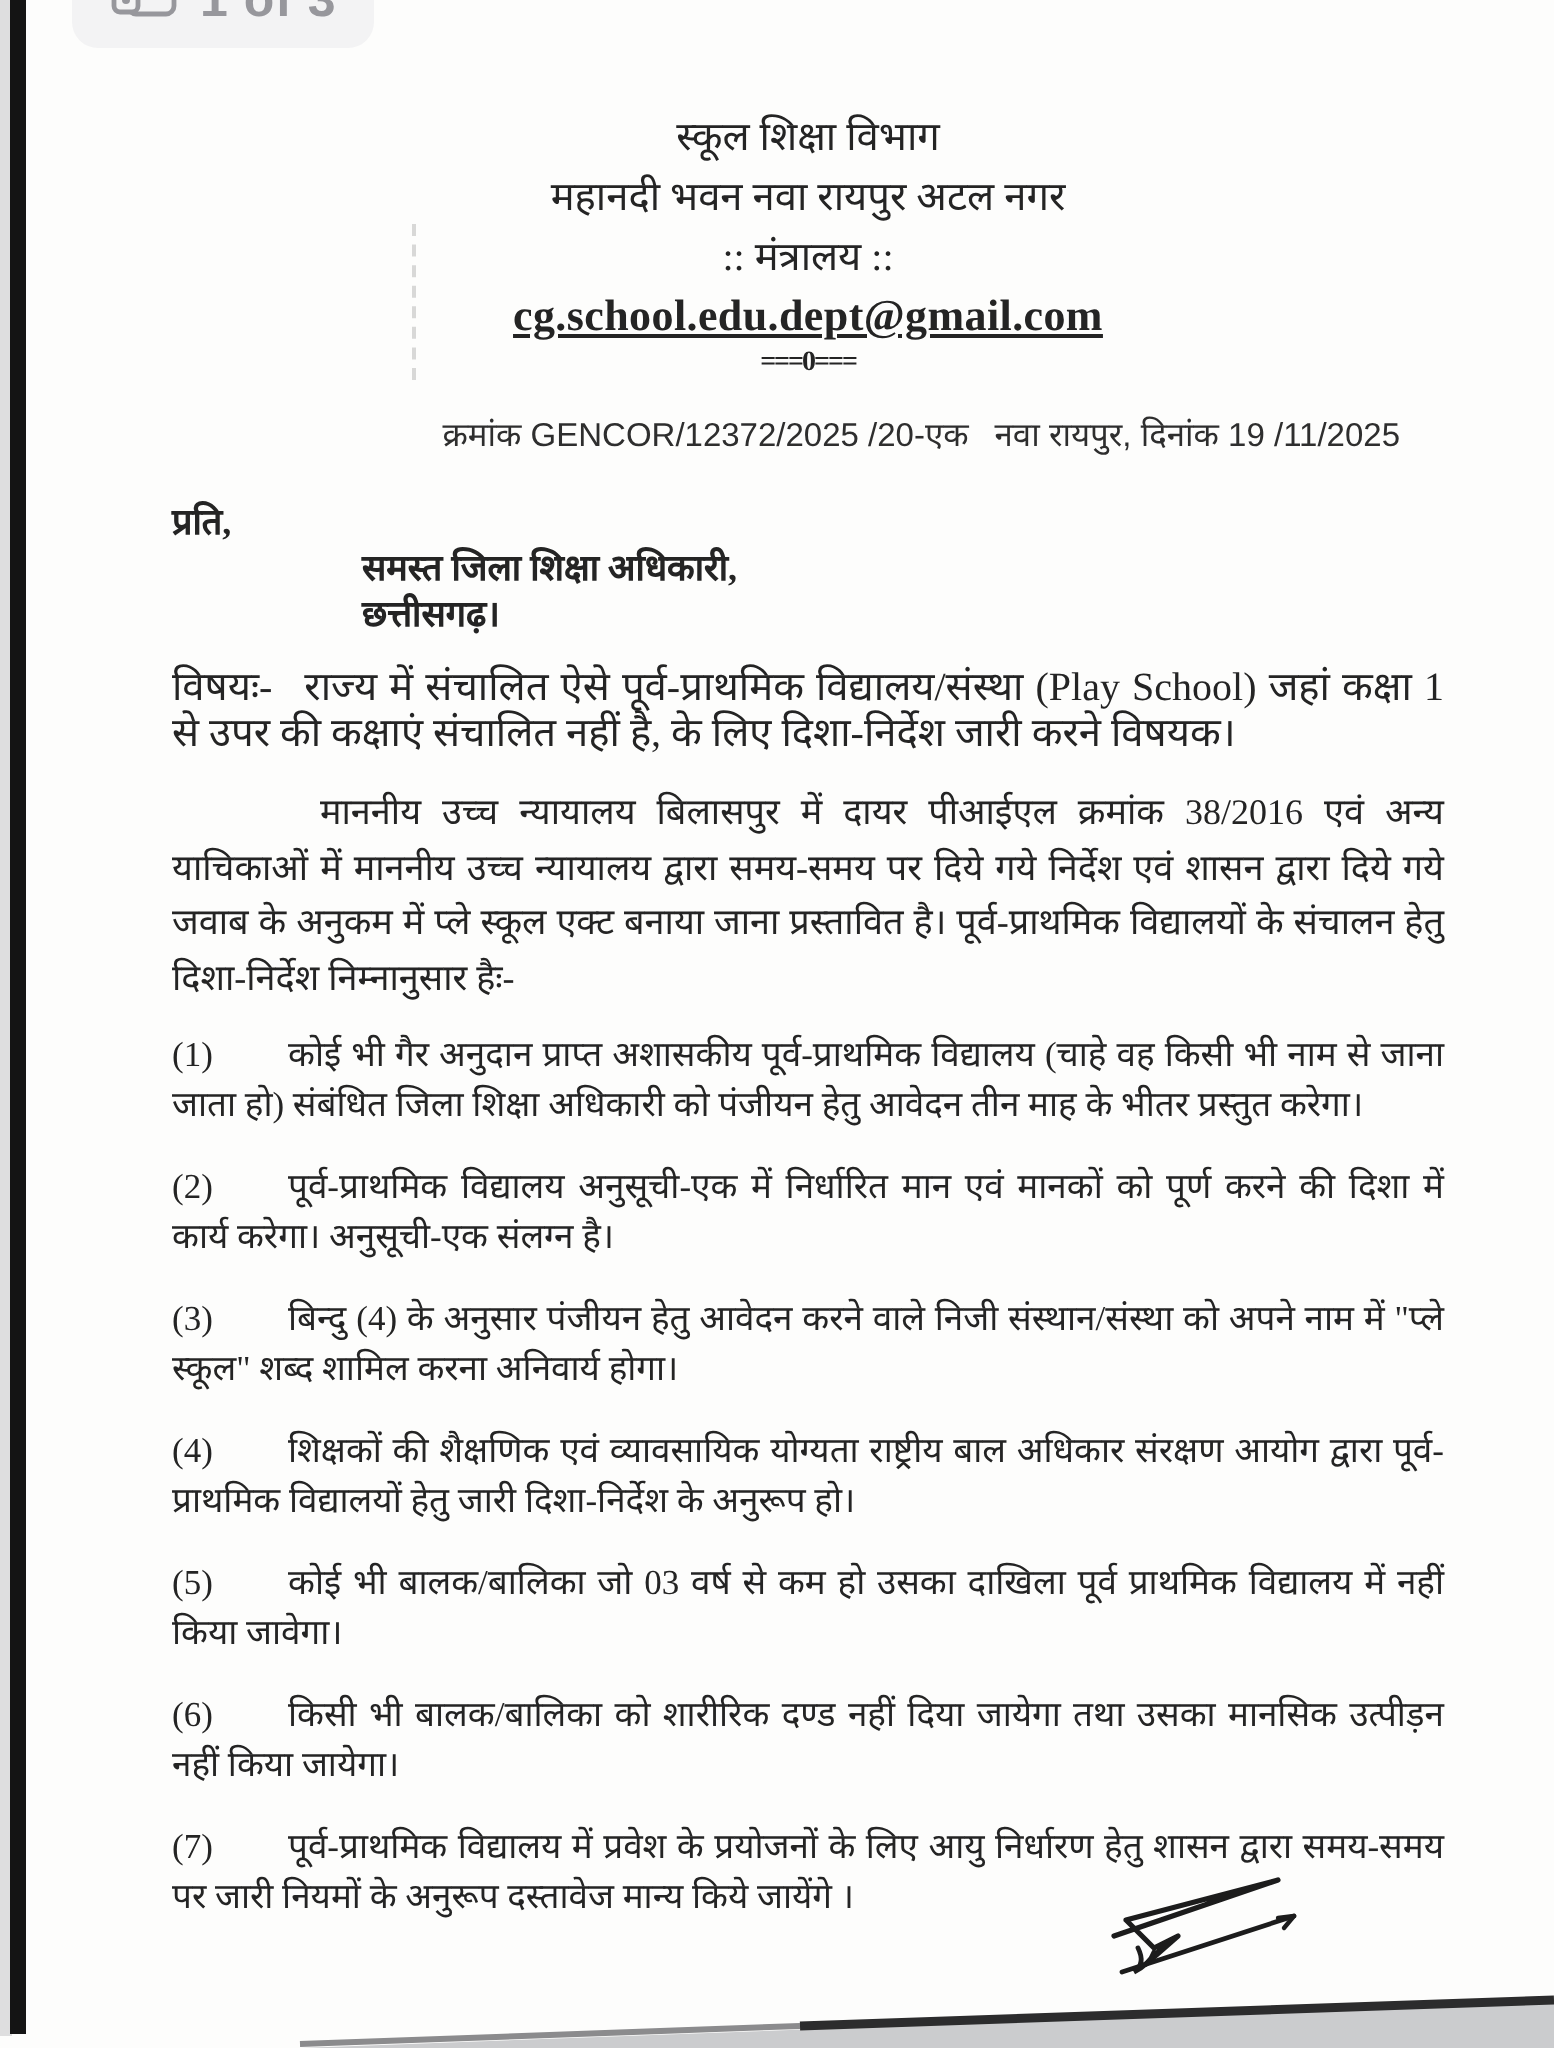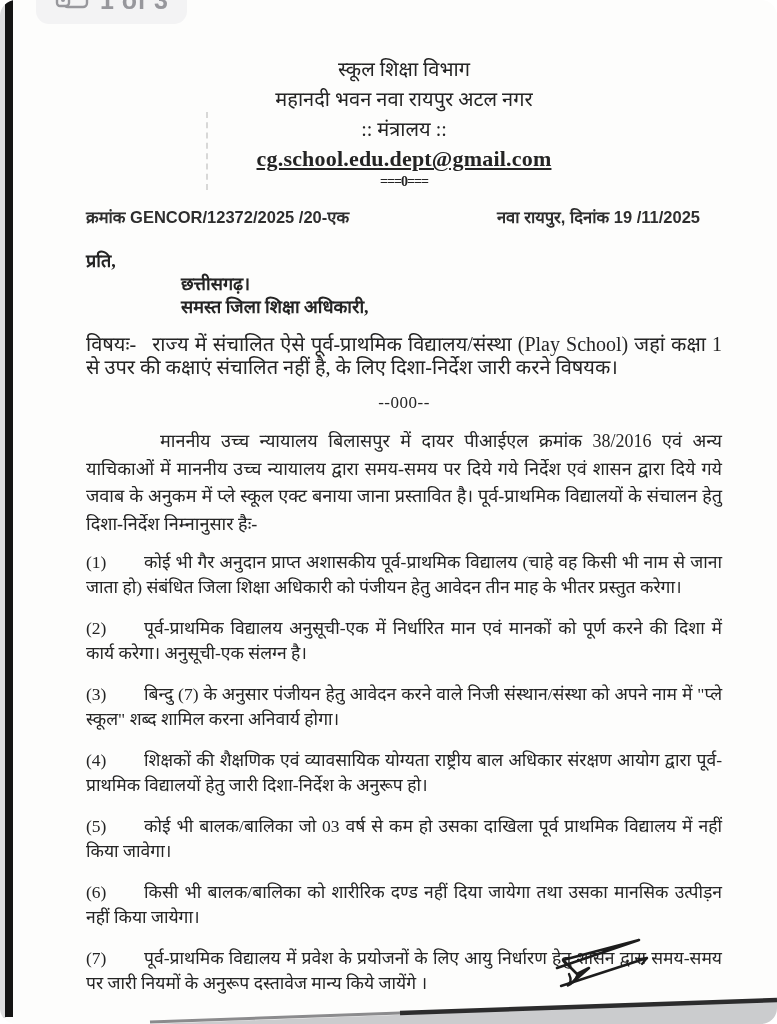--- a/index.html
+++ b/index.html
@@ -1,20 +1,19 @@
 <!DOCTYPE html>
 <html><head>
 <meta charset="utf-8">
 <style>
   html,body { margin:0; padding:0; background:#ffffff; }
   .stage {
     position:relative; width:777px; height:1024px; overflow:hidden;
     background:#fdfdfc; color:#242424;
     font-family:"Liberation Serif", serif;
-    border-radius:16px;
   }
   
   .gutter-left { position:absolute; left:0; top:0; width:6px; height:1018px; background:#dededf; }
   .edge-left   { position:absolute; left:5px; top:0; width:8px; height:1017px; background:#141414; }
   .edge-bottom { position:absolute; left:0; bottom:0; width:777px; height:32px; }
   .scan-artifact { position:absolute; left:206px; top:112px; height:78px; width:0; border-left:2px dashed #cfcfcf; opacity:.8; }
 
   
   .badge {
     position:absolute; left:36px; top:-23px; height:47px;
@@ -29,22 +28,22 @@
   .doc { position:absolute; left:86px; top:0; width:636px; }
 
   .letterhead { margin-top:54px; text-align:center; font-size:20px; line-height:30px; }
   .letterhead .email {
     display:inline-block; margin-top:2px; font-size:22px; font-weight:bold;
     text-decoration:underline; letter-spacing:.2px; line-height:21px;
   }
   .letterhead .hr0 { font-weight:bold; font-size:14px; line-height:15px; letter-spacing:-1px; }
 
   .ref-row {
-    display:flex; justify-content:space-between; margin-top:16px;
-    font-family:"Liberation Sans", sans-serif; font-size:16.5px; color:#2e2e2e;font-weight:bold;
+    display:flex; justify-content:flex-end; margin-top:16px;
+    font-family:"Liberation Sans", sans-serif; font-size:16.5px; color:#2e2e2e;
   }
   .ref-row .date { margin-right:22px;margin-left:13px; }
 
   .addr { margin-top:22px; font-size:18px; line-height:23px;font-weight:bold; }
   .addr-lines { margin-left:95px; }
 
   .subject { margin-top:14px; font-size:20px; line-height:22.5px; text-align:justify; }
   .subject .label { margin-right:16px; }
 
   .sep { margin-top:15px; text-align:center; font-size:17px; letter-spacing:.5px; }
@@ -88,42 +87,41 @@
     </div>
 
     <div class="ref-row">
       <span>क्रमांक GENCOR/12372/2025 /20-एक</span>
       <span class="date">नवा रायपुर, दिनांक 19 /11/2025</span>
     </div>
 
     <div class="addr">
       <div>प्रति,</div>
       <div class="addr-lines">
+        <div>समस्त जिला शिक्षा अधिकारी,</div>
         <div>छत्तीसगढ़।</div>
-        <div>समस्त जिला शिक्षा अधिकारी,</div>
       </div>
     </div>
 
     <div class="subject">
       <span class="label">विषयः-</span><span>राज्य में संचालित ऐसे पूर्व-प्राथमिक विद्यालय/संस्था (Play School) जहां कक्षा 1 से उपर की कक्षाएं संचालित नहीं है, के लिए दिशा-निर्देश जारी करने विषयक।</span>
     </div>
 
-    <div class="sep">--000--</div>
 
     <div class="intro">माननीय उच्च न्यायालय बिलासपुर में दायर पीआईएल क्रमांक 38/2016 एवं अन्य याचिकाओं में माननीय उच्च न्यायालय द्वारा समय-समय पर दिये गये निर्देश एवं शासन द्वारा दिये गये जवाब के अनुकम में प्ले स्कूल एक्ट बनाया जाना प्रस्तावित है। पूर्व-प्राथमिक विद्यालयों के संचालन हेतु दिशा-निर्देश निम्नानुसार हैः-</div>
 
     <div class="items">
       <div class="item">
         <span class="num">(1)</span><span>कोई भी गैर अनुदान प्राप्त अशासकीय पूर्व-प्राथमिक विद्यालय (चाहे वह किसी भी नाम से जाना जाता हो) संबंधित जिला शिक्षा अधिकारी को पंजीयन हेतु आवेदन तीन माह के भीतर प्रस्तुत करेगा।</span>
       </div>
       <div class="item">
         <span class="num">(2)</span><span>पूर्व-प्राथमिक विद्यालय अनुसूची-एक में निर्धारित मान एवं मानकों को पूर्ण करने की दिशा में कार्य करेगा। अनुसूची-एक संलग्न है।</span>
       </div>
       <div class="item">
-        <span class="num">(3)</span><span>बिन्दु (7) के अनुसार पंजीयन हेतु आवेदन करने वाले निजी संस्थान/संस्था को अपने नाम में "प्ले स्कूल" शब्द शामिल करना अनिवार्य होगा।</span>
+        <span class="num">(3)</span><span>बिन्दु (4) के अनुसार पंजीयन हेतु आवेदन करने वाले निजी संस्थान/संस्था को अपने नाम में "प्ले स्कूल" शब्द शामिल करना अनिवार्य होगा।</span>
       </div>
       <div class="item">
         <span class="num">(4)</span><span>शिक्षकों की शैक्षणिक एवं व्यावसायिक योग्यता राष्ट्रीय बाल अधिकार संरक्षण आयोग द्वारा पूर्व-प्राथमिक विद्यालयों हेतु जारी दिशा-निर्देश के अनुरूप हो।</span>
       </div>
       <div class="item">
         <span class="num">(5)</span><span>कोई भी बालक/बालिका जो 03 वर्ष से कम हो उसका दाखिला पूर्व प्राथमिक विद्यालय में नहीं किया जावेगा।</span>
       </div>
       <div class="item">
         <span class="num">(6)</span><span>किसी भी बालक/बालिका को शारीरिक दण्ड नहीं दिया जायेगा तथा उसका मानसिक उत्पीड़न नहीं किया जायेगा।</span>
       </div>

